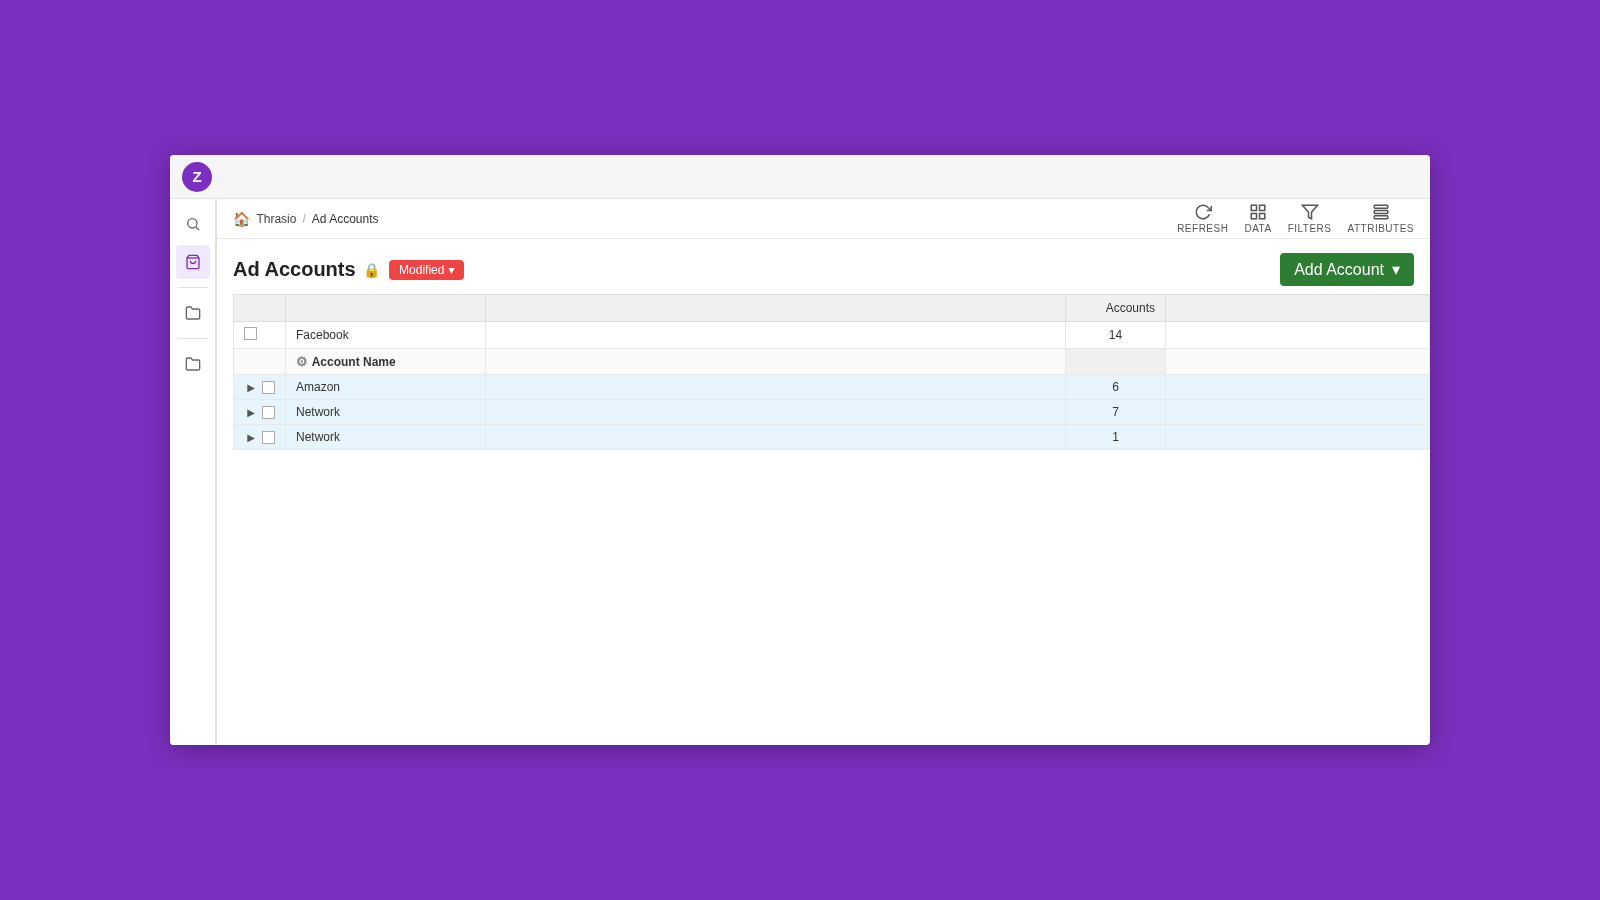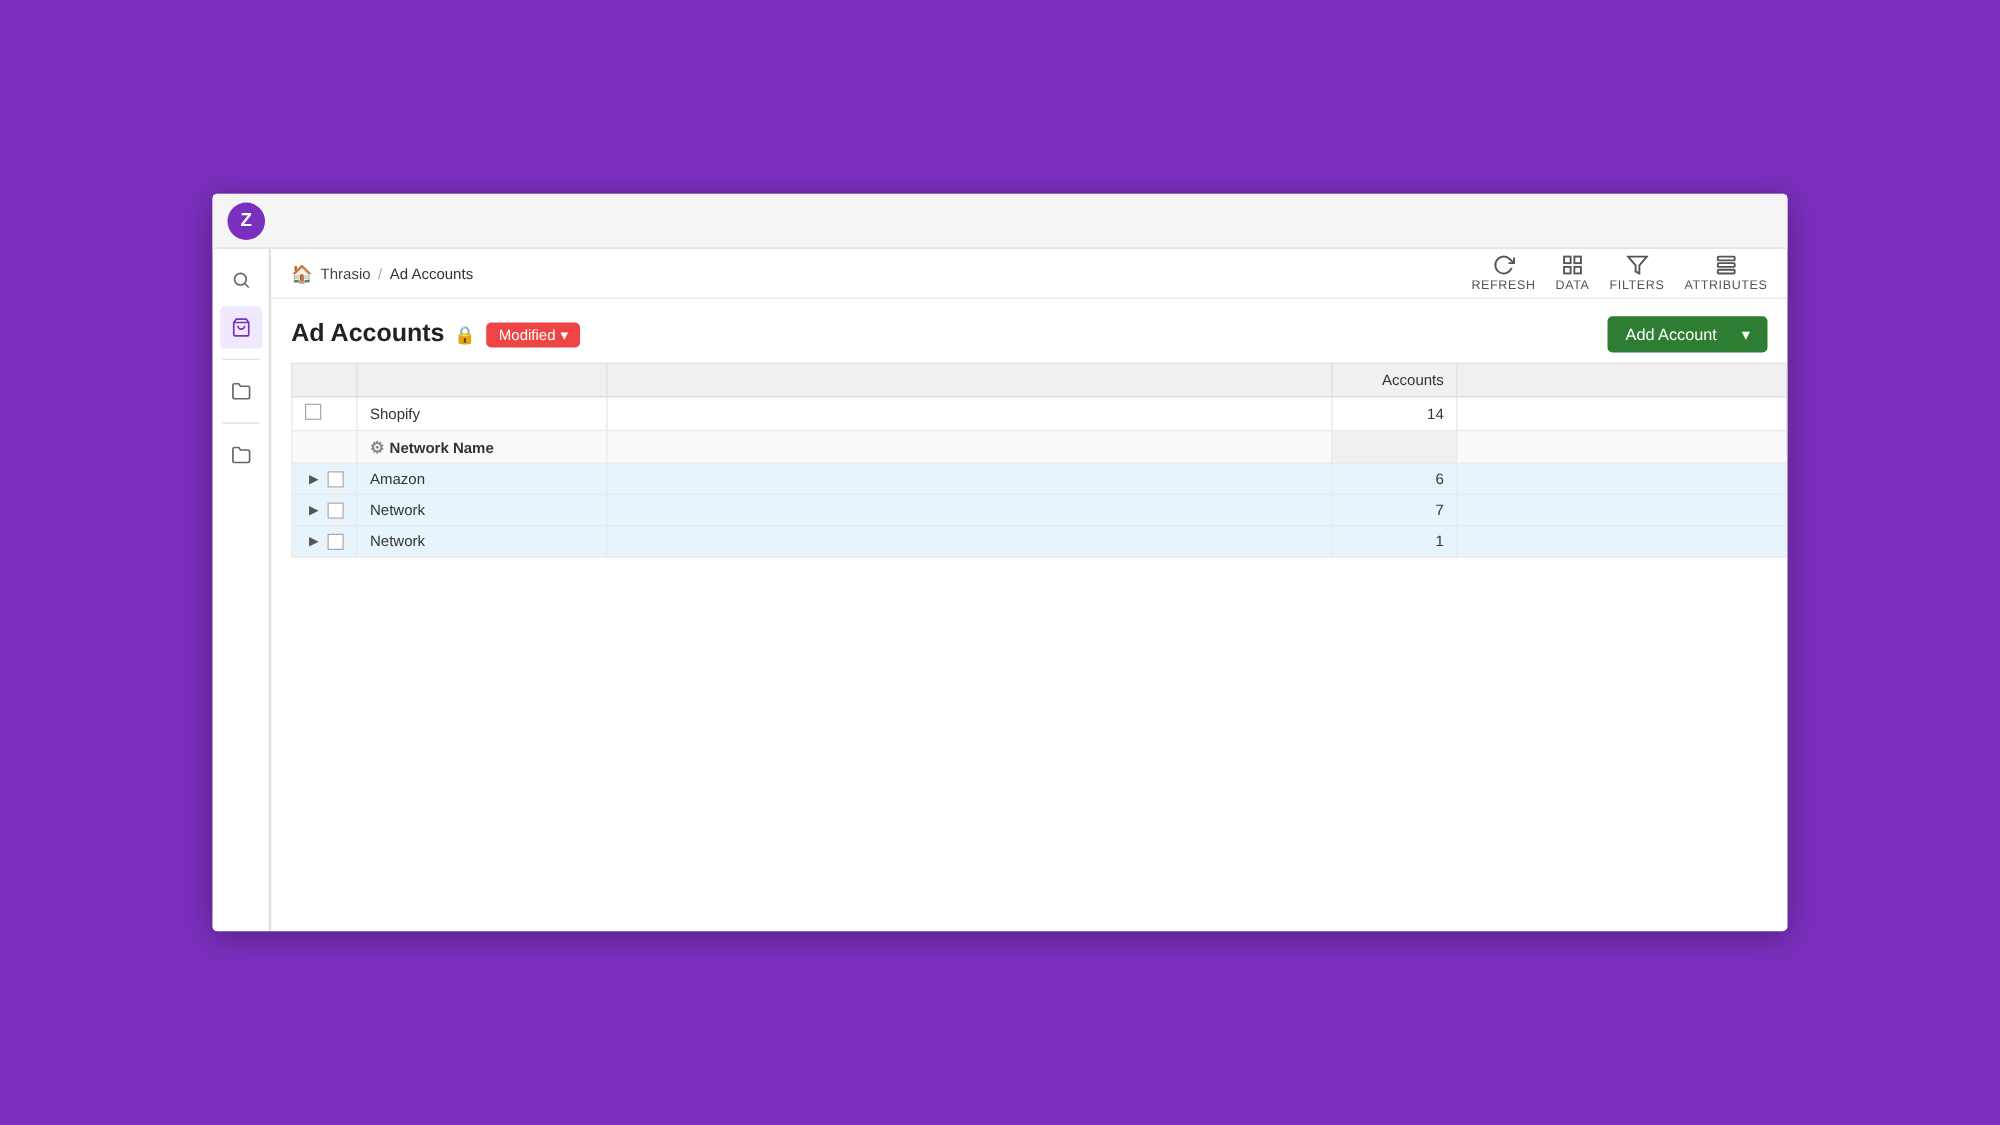--- a/index.html
+++ b/index.html
@@ -159,25 +159,25 @@
       display: flex;
       align-items: center;
       gap: 4px;
     }
     .add-account-btn {
       background: #2d7d32;
       color: #fff;
       border: none;
       border-radius: 4px;
       padding: 7px 14px;
-      font-size: 13px;
-      cursor: pointer;
-      display: flex;
-      align-items: center;
-      gap: 20px;
+      font-size: 16px;
+      cursor: pointer;
+      display: flex;
+      align-items: center;
+      gap: 8px;
     }
     
     .sub-header {
       padding: 0 16px 8px 16px;
       font-size: 12px;
       color: #555;
       flex-shrink: 0;
     }
     
     .table-container {
@@ -201,21 +201,21 @@
     }
     .data-table th.name-col { text-align: left; }
     .data-table td {
       border: 1px solid #e8e8e8;
       padding: 5px 10px;
       color: #333;
     }
     .summary-row td { background: #fff; font-weight: 500; }
     .header-row td { background: #fafafa; font-weight: 600; }
     .data-row td { background: #e8f4fb; }
-    .accounts-col { text-align: right; width: 100px; }
+    .accounts-col { text-align: center; width: 100px; }
     .empty-col { width: 580px; background: #e8f4fb !important; }
     .summary-empty { background: #fff !important; }
     .header-empty { background: #fafafa !important; }
     .row-controls {
       display: flex;
       align-items: center;
       gap: 4px;
     }
     .expand-btn {
       width: 14px;
@@ -362,35 +362,35 @@
               <th></th>
             </tr>
           </thead>
           <tbody>
 
             <tr class="summary-row">
               <td>
                 <span class="checkbox"></span>
               </td>
               <td>
-                <span>Shopify</span>
+                <span>Facebook</span>
               </td>
               <td class="summary-empty"></td>
               <td class="accounts-col">
                 <span>14</span>
               </td>
               <td class="summary-empty"></td>
             </tr>
 
             <tr class="header-row">
               <td></td>
               <td>
                 <div class="row-controls">
                   <span class="gear-icon">⚙</span>
-                  <strong>Network Name</strong>
+                  <strong>Account Name</strong>
                 </div>
               </td>
               <td class="header-empty"></td>
               <td class="accounts-col" style="background:#f0f0f0;"></td>
               <td class="header-empty"></td>
             </tr>
 
             <tr class="data-row">
               <td>
                 <div class="row-controls">

